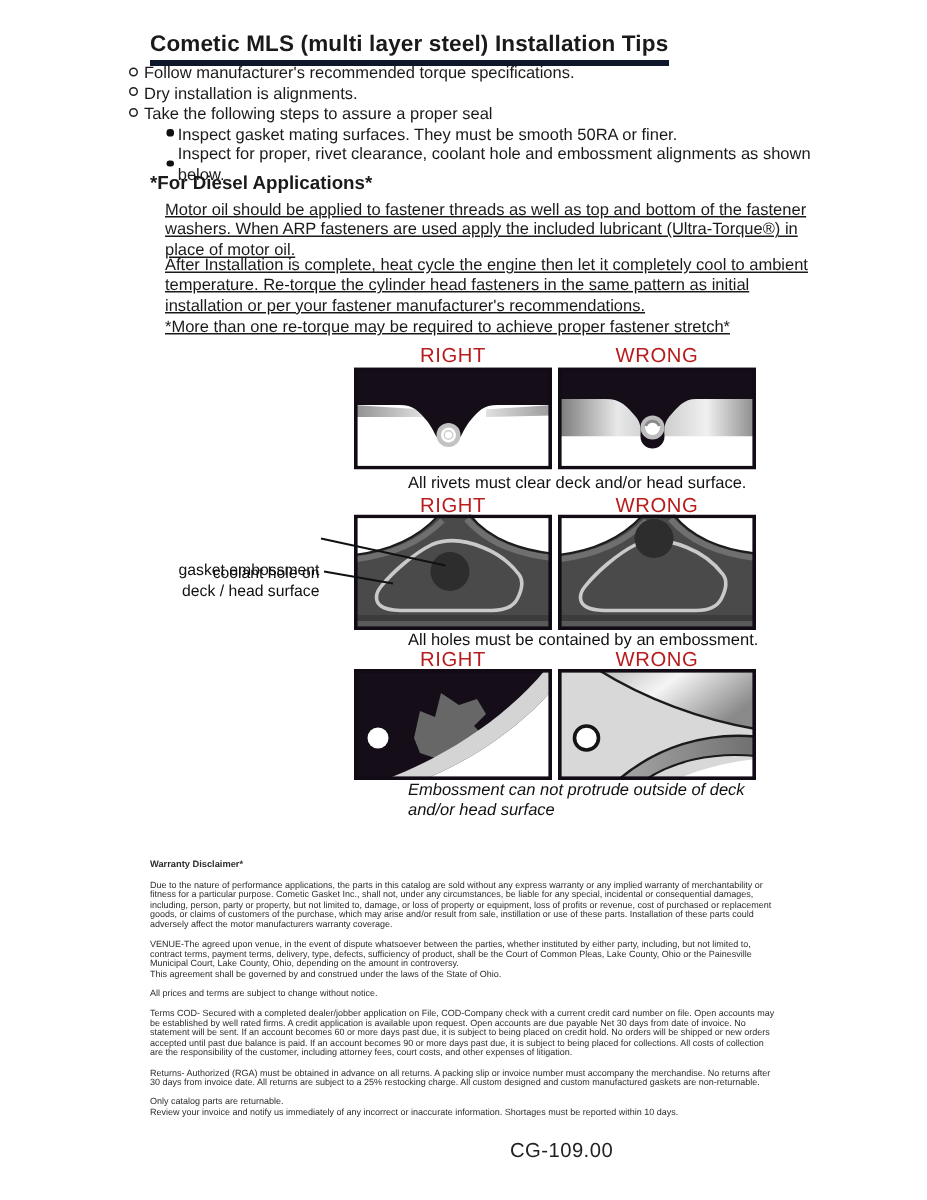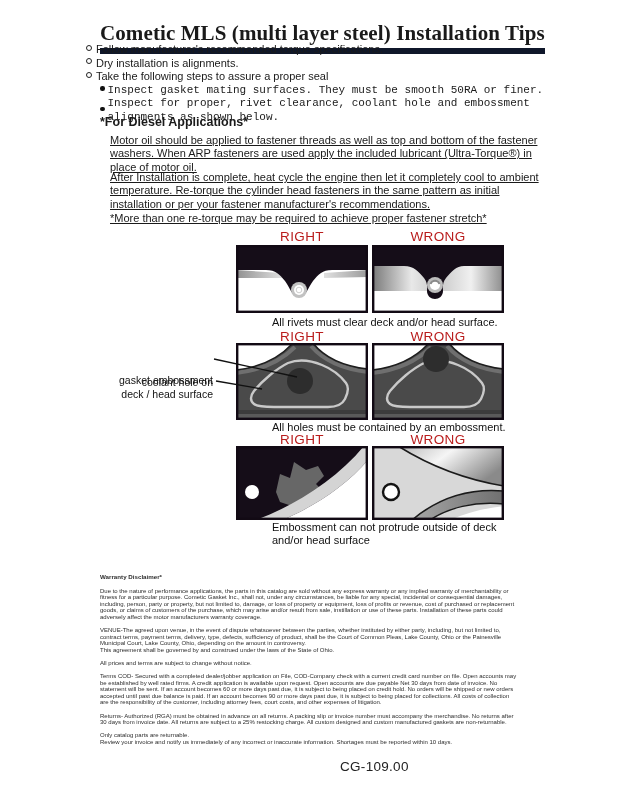--- a/index.html
+++ b/index.html
@@ -3,29 +3,29 @@
 <meta charset="utf-8">
 <style>
   html,body{margin:0;padding:0;background:#fff;}
   .page{
     position:relative;width:618px;height:800px;background:#ffffff;overflow:hidden;
     font-family:"Liberation Sans","DejaVu Sans",sans-serif;color:#1a1a1a;
   }
   .abs{position:absolute;}
   
   .title{
-    left:100px;top:21px;font-size:21px;font-weight:bold;
-    border-bottom:6px solid #0f172a;padding-bottom:2px;letter-spacing:.1px;font-family:Liberation Serif, serif;
+    left:100px;top:21px;font-size:15px;font-weight:bold;
+    border-bottom:4px solid #0f172a;padding-bottom:2px;letter-spacing:.1px;
   }
   
   .tips{left:86px;top:43px;width:460px;font-size:11px;line-height:13.6px;}
   .tip-row{display:flex;align-items:center;}
   .b-open{width:4px;height:4px;border:1px solid #222;border-radius:50%;
     display:inline-block;margin-right:4px;flex:0 0 auto;position:relative;top:-2px;}
-  .sub{margin-left:14px;font-family:Liberation Mono, monospace;}
+  .sub{margin-left:25px;}
   .b-fill{width:4.5px;height:4.5px;background:#111;border:none;border-radius:50%;
     display:inline-block;margin-right:3px;flex:0 0 auto;position:relative;top:-2px;}
   
   .diesel-h{left:100px;top:115px;font-size:12.5px;font-weight:bold;}
   .para{left:110px;width:437px;font-size:11px;line-height:13.4px;text-decoration:underline;}
   .p1{top:134px;}
   .p2{top:171px;}
   .note{top:212px;}
   
   .dlabel{width:132px;text-align:center;font-size:13.5px;color:#b91c1c;letter-spacing:.4px;}
@@ -202,21 +202,21 @@
       <path d="M26,0 C58,20 96,34 132,40" fill="none" stroke="#1a1a1a" stroke-width="1.6"></path>
       <path d="M40,74 C66,52 98,42 132,45 L132,58 C102,55 76,62 58,74 Z" fill="url(#g4)"></path>
       <path d="M40,74 C66,52 98,42 132,45" fill="none" stroke="#1a1a1a" stroke-width="1.6"></path>
       <path d="M58,74 C76,62 102,55 132,58" fill="none" stroke="#1a1a1a" stroke-width="1.4"></path>
       <path d="M78,74 C96,66 114,62 132,60 L132,74 Z" fill="#ffffff"></path>
       <circle cx="19" cy="46" r="8" fill="#ffffff" stroke="#141414" stroke-width="2.4"></circle>
       <rect x="1.2" y="1.2" width="129.6" height="71.6" fill="none" stroke="#120a14" stroke-width="2.4"></rect>
     </svg>
   </div>
 
-  <div class="abs caption" style="top:521px;width:280px;">
+  <div class="abs caption" style="top:521px;width:280px;font-style:italic;">
     <span style="display:block;">Embossment can not protrude outside of deck</span>
     <span style="display:block;">and/or head surface</span>
   </div>
 
   <svg class="abs overlay" width="618" height="800" viewBox="0 0 618 800">
     <line x1="214" y1="359" x2="297" y2="377" stroke="#111111" stroke-width="1.3"></line>
     <line x1="216" y1="381" x2="262" y2="389" stroke="#111111" stroke-width="1.3"></line>
   </svg>
 
   <div class="abs legal">

